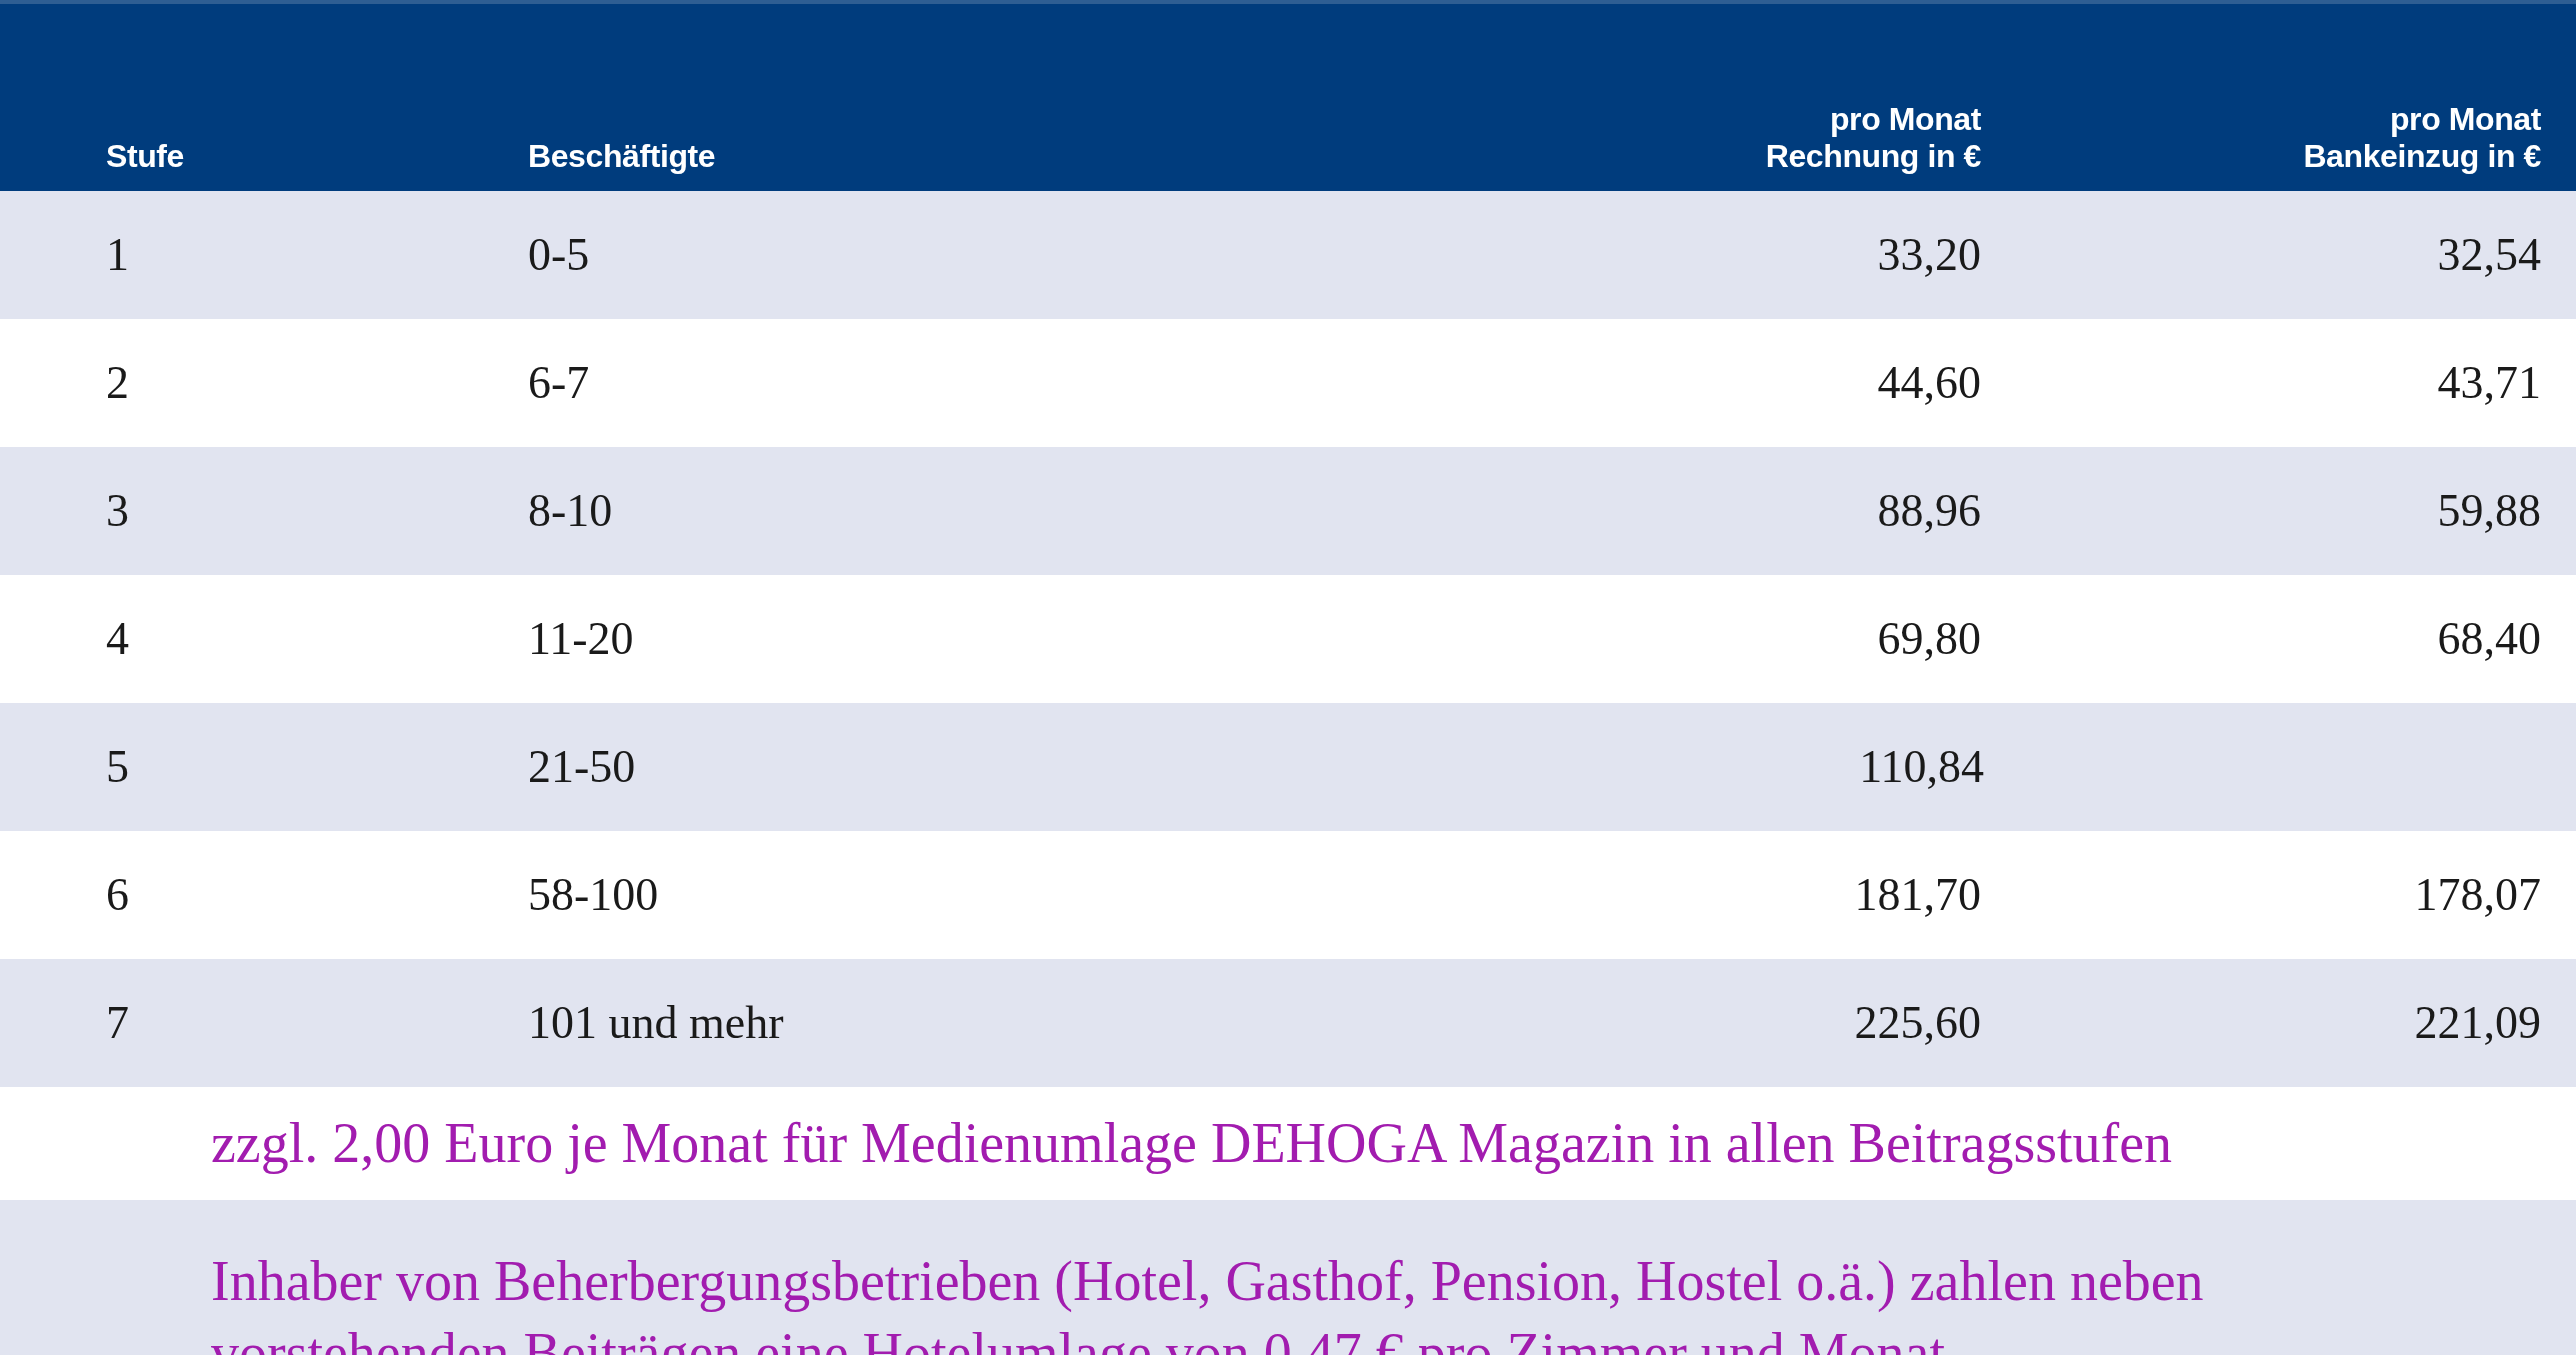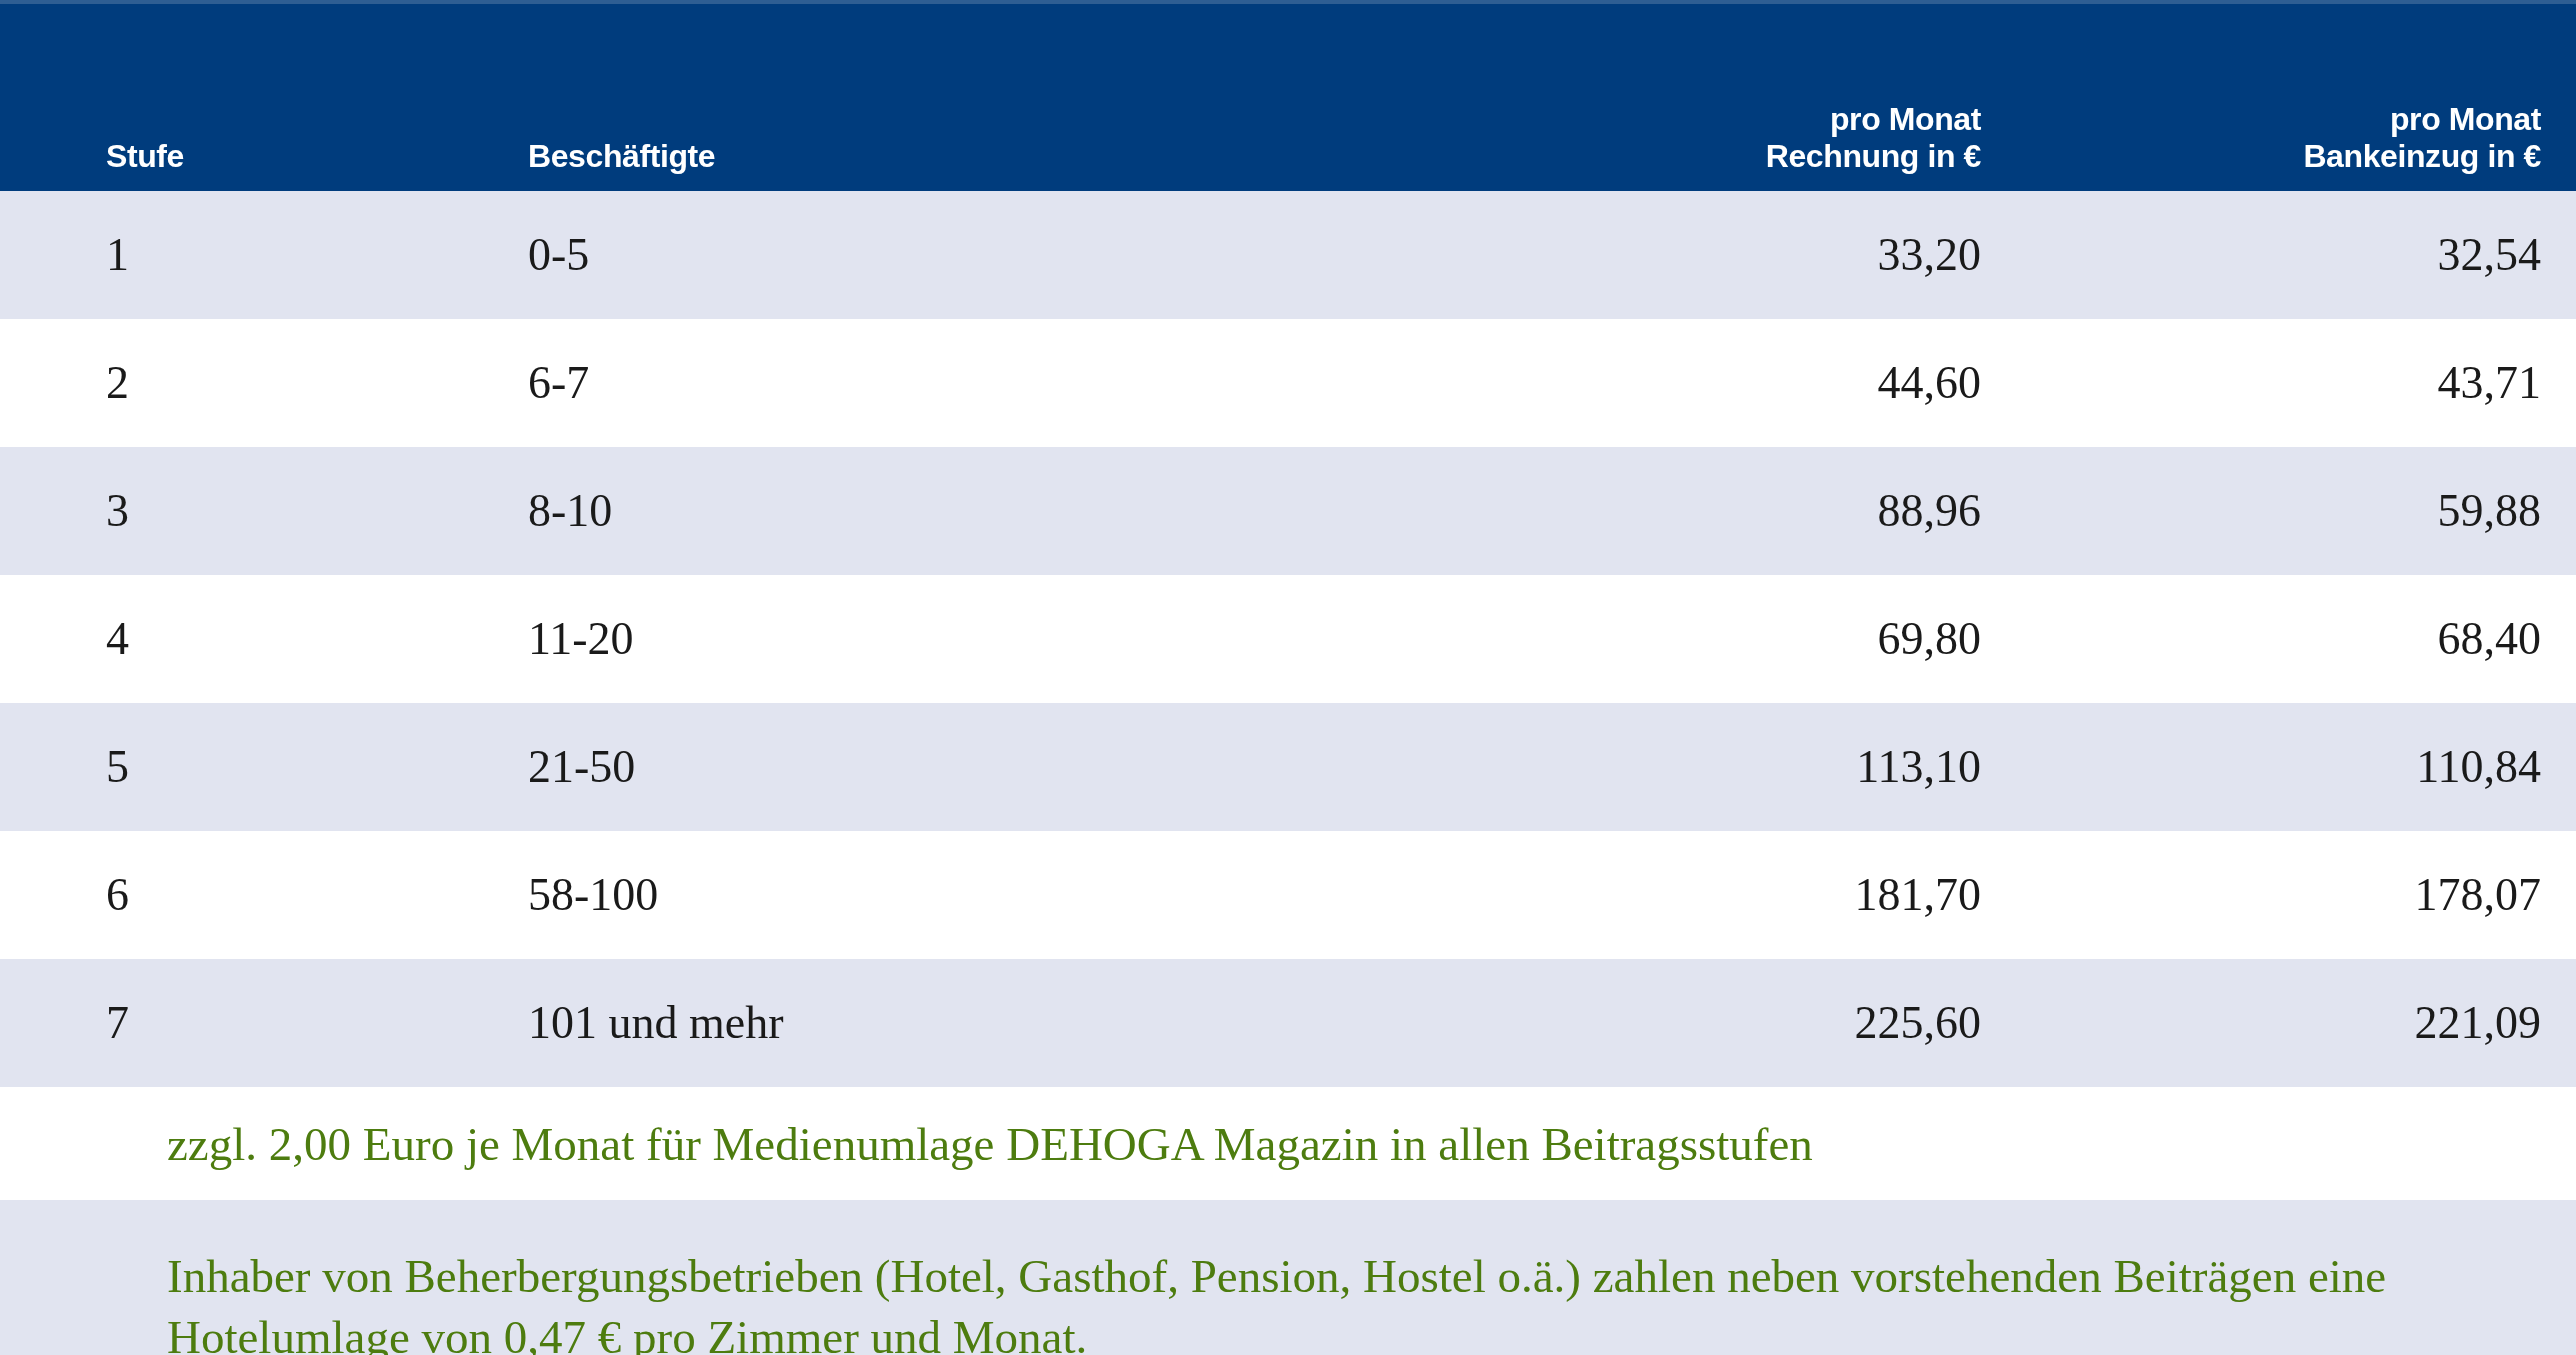--- a/index.html
+++ b/index.html
@@ -77,23 +77,24 @@
     align-items: center;
     padding-left: 167px;
     padding-right: 106px;
     box-sizing: border-box;
     background: #ffffff;
   }
   .note.alt { background: #e1e4f0; }
   .note-1 { height: 113px; }
   .note-2 { height: 211px; align-items: flex-start; padding-top: 46px; }
   .note .note-text {
-    color: #4d7c0f;
-    font-size: 47px;
+    color: #a21caf;
+    font-size: 56px;
     line-height: 1.28;
+    margin-left: 44px;
   }
 </style>
 </head>
 <body>
 
 <div class="fee-table">
 
   <div class="top-rule"></div>
 
   <div class="thead">
@@ -133,21 +134,20 @@
   <div class="trow">
     <div class="cell col-stufe">4</div>
     <div class="cell col-besch">11-20</div>
     <div class="cell col-num first">69,80</div>
     <div class="cell col-num last">68,40</div>
   </div>
 
   <div class="trow alt">
     <div class="cell col-stufe">5</div>
     <div class="cell col-besch">21-50</div>
-    <div class="cell col-num first">113,10</div>
     <div class="cell col-num last">110,84</div>
   </div>
 
   <div class="trow">
     <div class="cell col-stufe">6</div>
     <div class="cell col-besch">58-100</div>
     <div class="cell col-num first">181,70</div>
     <div class="cell col-num last">178,07</div>
   </div>
 

